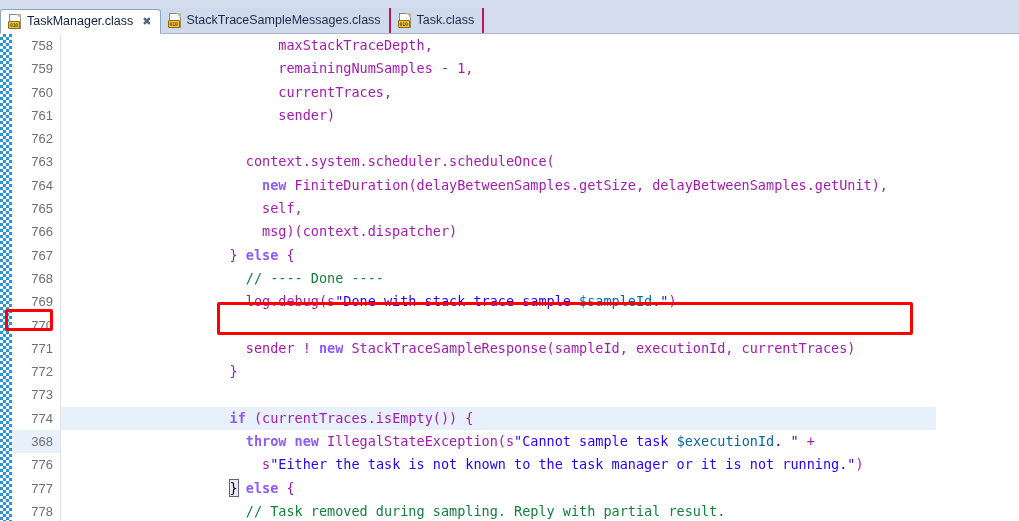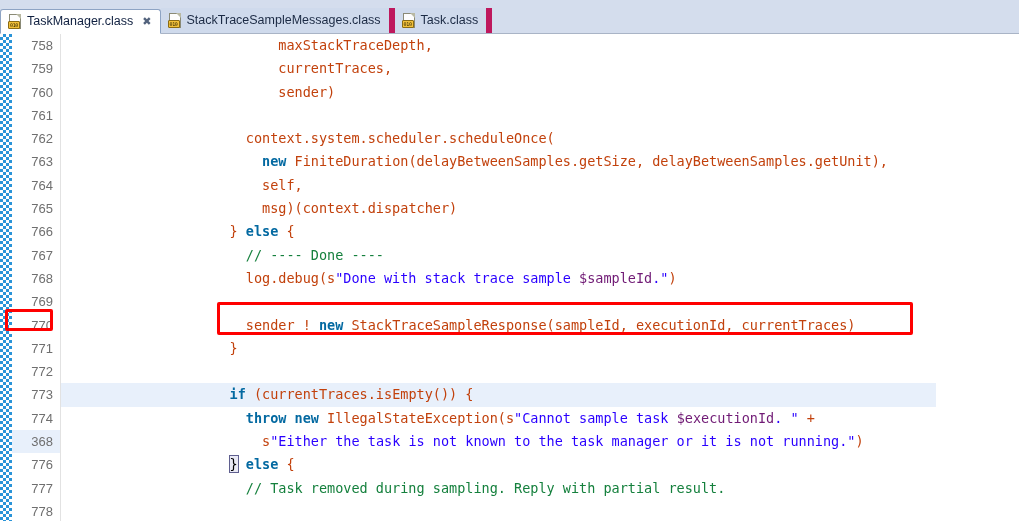--- a/index.html
+++ b/index.html
@@ -18,21 +18,21 @@
     background:#d4dded;
     border-bottom:1px solid #a9b4c6;
     box-sizing:border-box;
     display:flex;align-items:flex-end;
   }
   .tab{
     height:25px;box-sizing:border-box;
     display:flex;align-items:center;gap:5px;
     padding:0 8px 0 7px;
     font-size:12.5px;color:#1b2a44;
-    border-right:6px solid #be185d;
+    border-right:2px solid #be185d;
     white-space:nowrap;
     background:#cfdaec;
   }
   .tab.active{
     background:#ffffff;
     border-top:1px solid #8ea4c4;
     border-left:1px solid #8ea4c4;
     border-right:1px solid #8ea4c4;
     border-bottom:1px solid #ffffff;
     border-radius:3px 3px 0 0;
@@ -101,25 +101,25 @@
   }
   .ln{
     text-align:right;padding-right:7px;color:#6f6f6f;
     font-family:"Liberation Sans", sans-serif;
     font-size:13px;
   }
   .src{padding-left:6px;color:#000000;}
   .row.hl{background:#e8f0fb;}
 
   
-  .kw{color:#0369a1;font-weight:bold;}
+  .kw{color:#8b5cf6;font-weight:bold;}
   .str{color:#2a00ff;}
-  .var{color:#701a75;}
+  .var{color:#0369a1;}
   .cmt{color:#15803d;}
-  .plain{color:#c2410c;}
+  .plain{color:#a21caf;}
 
   
   .brk{
     outline:1px solid #5f5f8f;
     background:#e9e9f5;
     padding:0 0px;
   }
 
   
   .redbox{
@@ -184,20 +184,21 @@
         <div class="row ln">774</div>
         <div class="row ln hl">368</div>
         <div class="row ln">776</div>
         <div class="row ln">777</div>
         <div class="row ln">778</div>
         <div class="row ln">779</div>
       </div>
     <div class="gutter-sep"></div>
     <div class="code-area" id="codearea">
         <div class="row src">                          <span class="plain">maxStackTraceDepth,</span></div>
+        <div class="row src">                          <span class="plain">remainingNumSamples - 1,</span></div>
         <div class="row src">                          <span class="plain">currentTraces,</span></div>
         <div class="row src">                          <span class="plain">sender)</span></div>
         <div class="row src"></div>
         <div class="row src">                      <span class="plain">context.system.scheduler.scheduleOnce(</span></div>
         <div class="row src">                        <span class="kw">new</span><span class="plain"> FiniteDuration(delayBetweenSamples.getSize, delayBetweenSamples.getUnit),</span></div>
         <div class="row src">                        <span class="plain">self,</span></div>
         <div class="row src">                        <span class="plain">msg)(context.dispatcher)</span></div>
         <div class="row src">                    <span class="plain">} </span><span class="kw">else</span><span class="plain"> {</span></div>
         <div class="row src">                      <span class="cmt">// ---- Done ----</span></div>
         <div class="row src">                      <span class="plain">log.debug(s</span><span class="str">"Done with stack trace sample </span><span class="var">$sampleId</span><span class="str">."</span><span class="plain">)</span></div>

